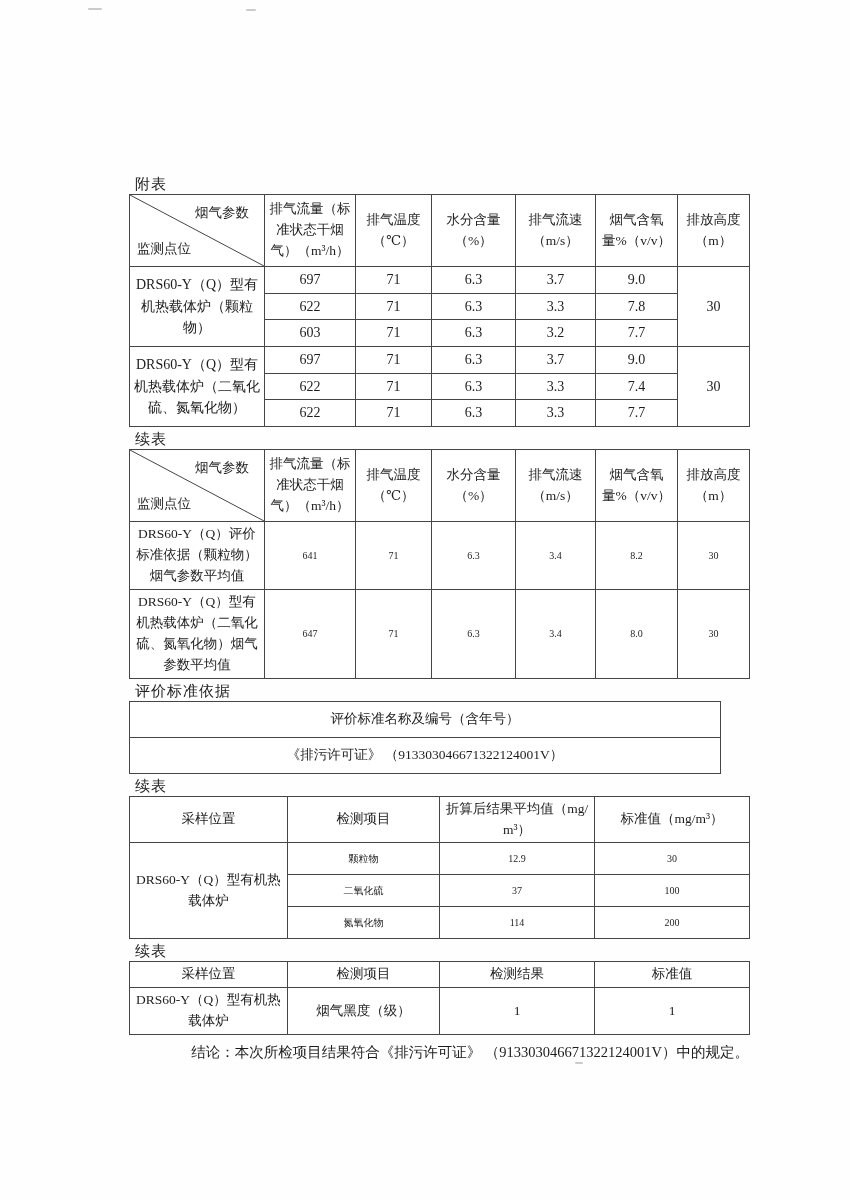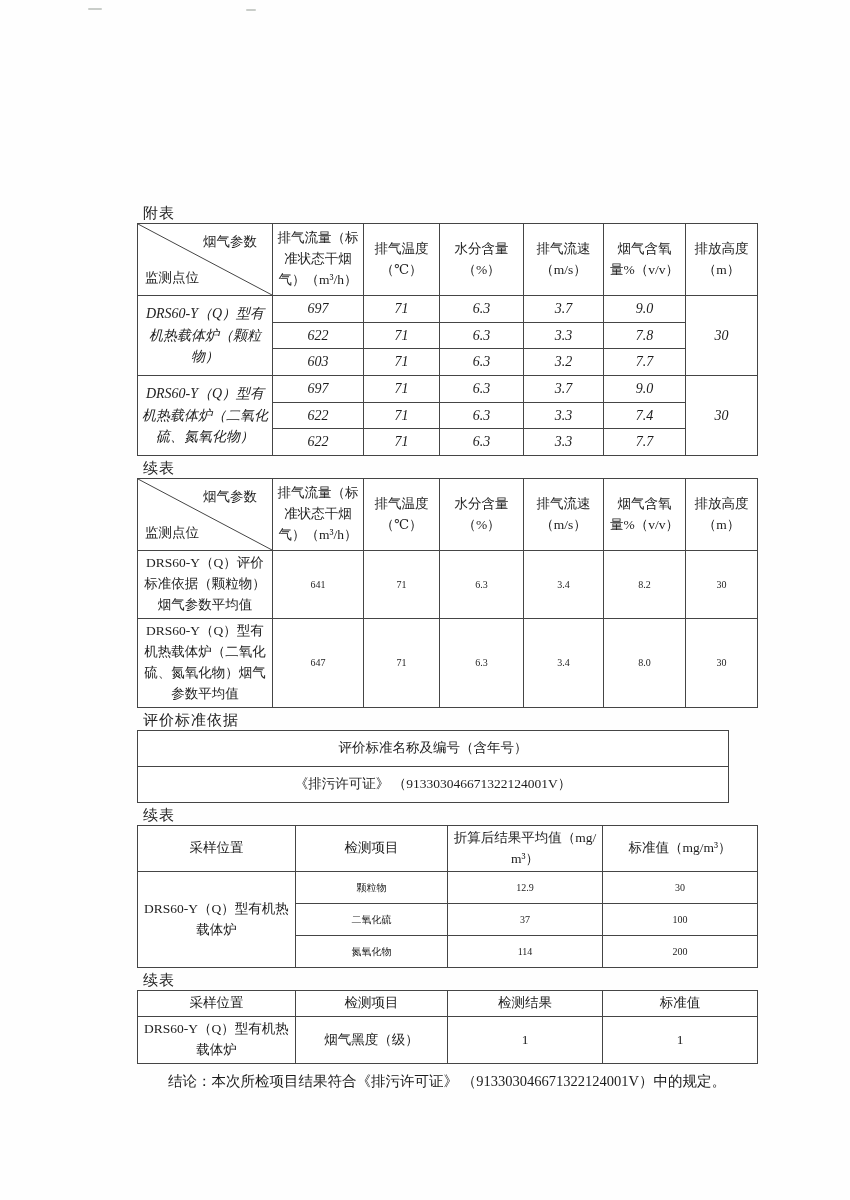--- a/index.html
+++ b/index.html
@@ -1,42 +1,42 @@
 <!DOCTYPE html>
 <html><head>
 <meta charset="utf-8">
 <style>
   * { margin:0; padding:0; box-sizing:border-box; }
   html,body { background:#ffffff; }
   .page {
     position:relative; width:850px; height:1200px; background:#fefefe;
     font-family:"Liberation Serif","DejaVu Serif",serif; color:#1f1f1f; overflow:hidden;
   }
-  .content { position:absolute; left:137px; top:176px; width:620px;margin-top:29px; }
+  .content { position:absolute; left:129px; top:176px; width:620px; }
   .section-label { font-size:15px; line-height:17px; margin:0 0 1px 6px; color:#222; letter-spacing:1px; }
   .gap { margin-top:4px; }
   table.t { border-collapse:collapse; table-layout:fixed; width:592px; background:#fff; }
   .t td, .t th {
     border:1px solid #454545; font-weight:normal; text-align:center; vertical-align:middle;
     font-size:13.5px; line-height:1.55; padding:2px 3px; color:#1d1d1d; word-break:break-all;
   }
   .t { border:1.5px solid #3c3c3c;padding-left:29px; }
   tr.hrow td, tr.hrow th { height:72px; }
-  tr.r23 td { height:23px; font-size:14px;font-style:italic; }
+  tr.r23 td { height:23px; font-size:14px; }
   tr.r66 td { height:66px; }
   tr.r82 td { height:82px; }
   tr.r36 td { height:36px; }
   tr.r32 td { height:32px; font-size:10px; }
   tr.r43 td { height:43px; }
   td.num { font-size:10px; }
   .diag { position:relative; padding:0; }
   .diag svg.dline { position:absolute; left:0; top:0; width:100%; height:100%; display:block; }
   .diag .corner-top { position:absolute; top:8px; right:15px; font-size:13.5px; }
   .diag .corner-bot { position:absolute; bottom:6px; left:7px; font-size:13.5px; }
-  .conclusion { margin-top:7px; font-size:14.5px; line-height:1.5; color:#1c1c1c; text-align:center; }
+  .conclusion { margin-top:7px; font-size:14.5px; line-height:1.5; color:#1c1c1c; text-align:right; }
   .speck { position:absolute; background:#c9cdc9; border-radius:1px; }
 </style>
 </head>
 <body>
 
 <div class="page">
   <div class="speck" style="left:88px; top:8px; width:14px; height:2px;"></div>
   <div class="speck" style="left:246px; top:9px; width:10px; height:2px;"></div>
   <div class="speck" style="left:575px; top:1062px; width:8px; height:2px;"></div>
 

